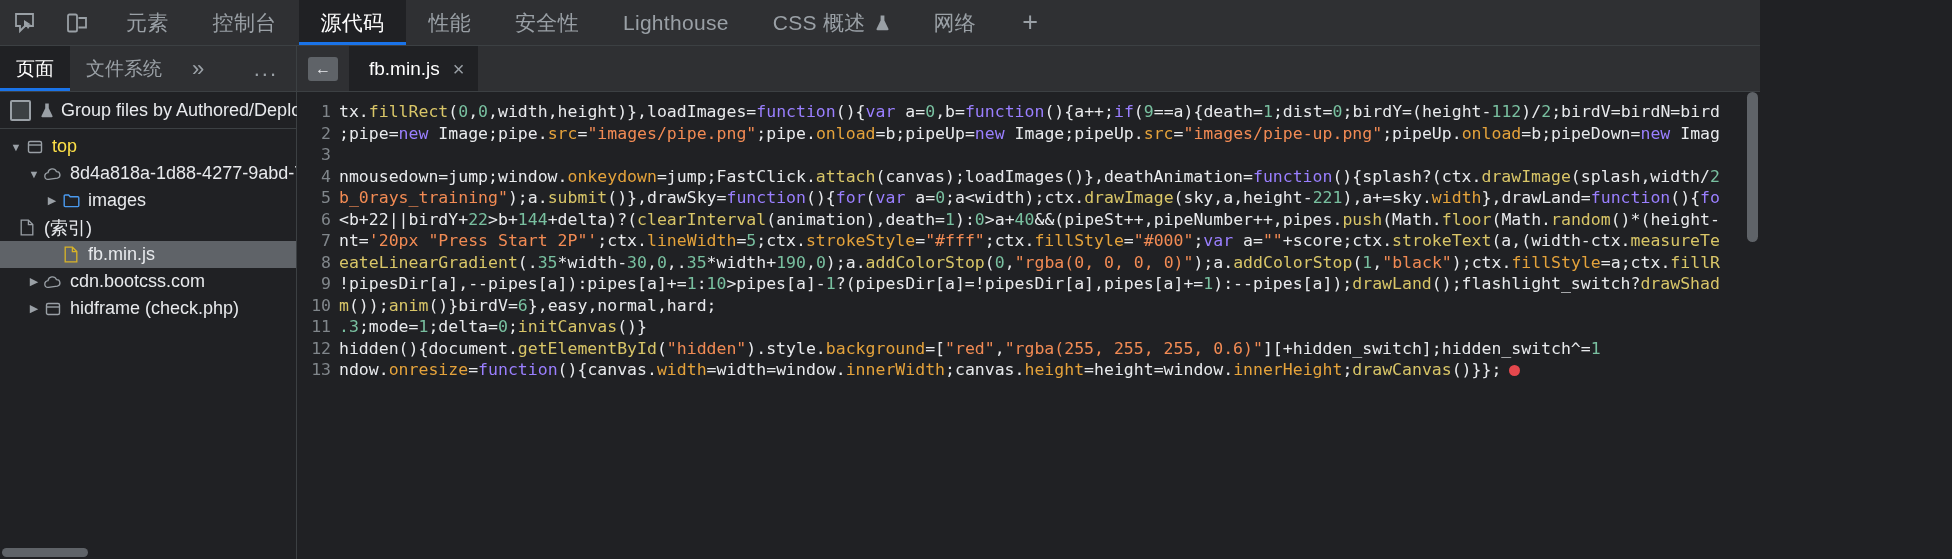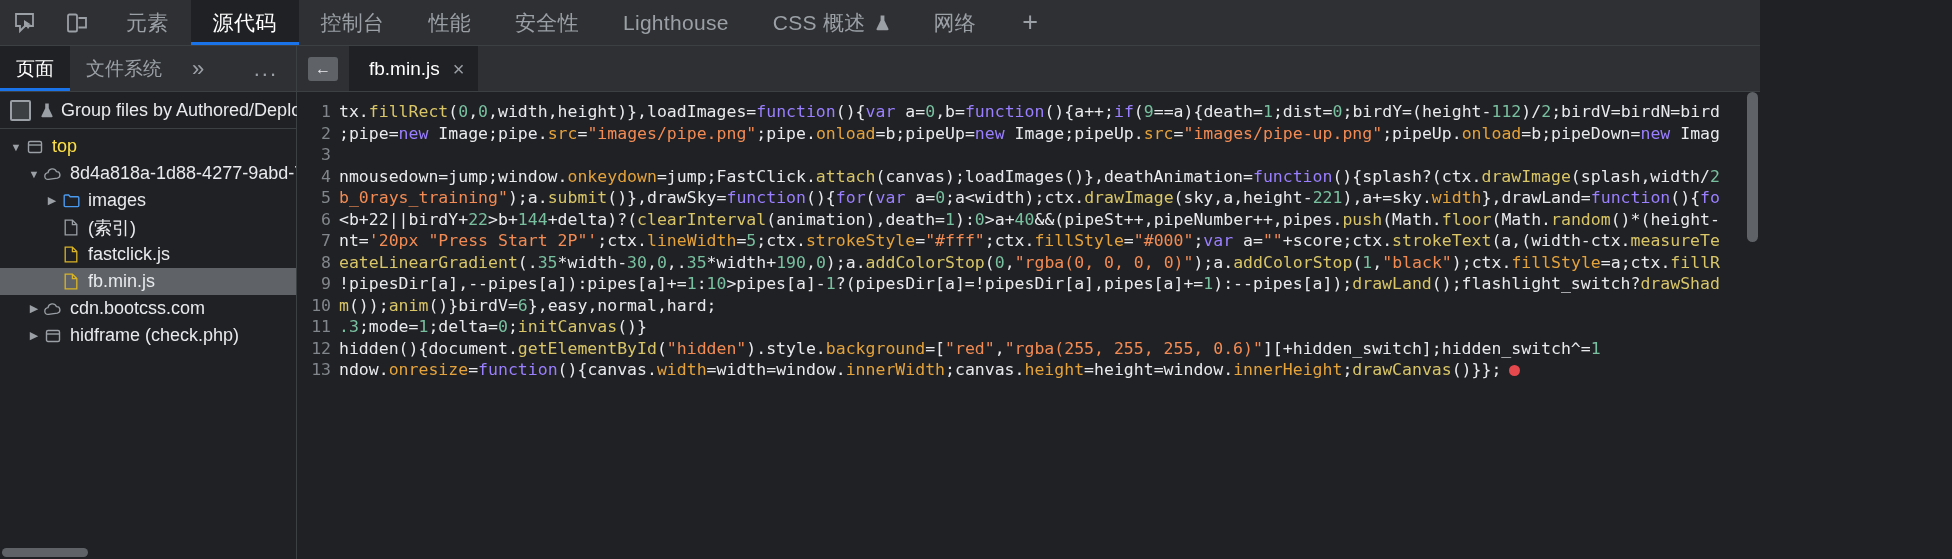--- a/index.html
+++ b/index.html
@@ -356,25 +356,25 @@
       <svg width="26" height="24" viewBox="0 0 26 24" fill="none">
         <rect x="3" y="3.5" width="9" height="17" rx="1.6" stroke="#9aa0a6" stroke-width="1.8"></rect>
         <path d="M13.5 7 H21 V16.5 H13.5" stroke="#9aa0a6" stroke-width="1.8" fill="none"></path>
       </svg>
     </div>
 
     <div class="tabs-wrap">
       <div class="tab">
           <span class="lbl">元素</span>
         </div>
+      <div class="tab">
+          <span class="lbl">控制台</span>
+        </div>
       <div class="tab active">
           <span class="lbl">源代码</span>
-        </div>
-      <div class="tab">
-          <span class="lbl">控制台</span>
         </div>
       <div class="tab">
           <span class="lbl">性能</span>
         </div>
       <div class="tab">
           <span class="lbl">安全性</span>
         </div>
       <div class="tab">
           <span class="lbl">Lighthouse</span>
         </div>
@@ -445,41 +445,31 @@
         <div class="tree-row" style="padding-left:44px">
           <span class="twisty">▶</span>
           <span class="tree-icon">
             <svg width="17" height="15" viewBox="0 0 17 15">
                 <path d="M1.2 12.6 V3 a1 1 0 0 1 1 -1 h3.4 l1.6 1.8 h7.6 a1 1 0 0 1 1 1 v7.8 a1 1 0 0 1 -1 1 H2.2 a1 1 0 0 1 -1 -1 Z" stroke="#4a9aef" stroke-width="1.4" fill="none"></path>
               </svg>
           </span>
           <span class="tree-label">images</span>
         </div>
 
-        <div class="tree-row" style="padding-left:44px">
+        <div class="tree-row" style="">
           <span class="twisty none">▶</span>
           <span class="tree-icon">
             <svg width="14" height="17" viewBox="0 0 14 17">
                 <path d="M1.2 1.2 h7.2 l4.4 4.4 v10.2 h-11.6 Z" stroke="#9aa0a6" stroke-width="1.3" fill="none"></path>
                 <path d="M8.4 1.2 v4.4 h4.4" stroke="#9aa0a6" stroke-width="1.3" fill="none"></path>
               </svg>
           </span>
           <span class="tree-label">(索引)</span>
         </div>
 
-        <div class="tree-row" style="padding-left:44px">
-          <span class="twisty none">▶</span>
-          <span class="tree-icon">
-            <svg width="14" height="17" viewBox="0 0 14 17">
-                <path d="M1.2 1.2 h7.2 l4.4 4.4 v10.2 h-11.6 Z" stroke="#d9b427" stroke-width="1.3" fill="none"></path>
-                <path d="M8.4 1.2 v4.4 h4.4" stroke="#d9b427" stroke-width="1.3" fill="none"></path>
-              </svg>
-          </span>
-          <span class="tree-label">fastclick.js</span>
-        </div>
 
         <div class="tree-row selected" style="padding-left:44px">
           <span class="twisty none">▶</span>
           <span class="tree-icon">
             <svg width="14" height="17" viewBox="0 0 14 17">
                 <path d="M1.2 1.2 h7.2 l4.4 4.4 v10.2 h-11.6 Z" stroke="#d9b427" stroke-width="1.3" fill="none"></path>
                 <path d="M8.4 1.2 v4.4 h4.4" stroke="#d9b427" stroke-width="1.3" fill="none"></path>
               </svg>
           </span>
           <span class="tree-label">fb.min.js</span>

